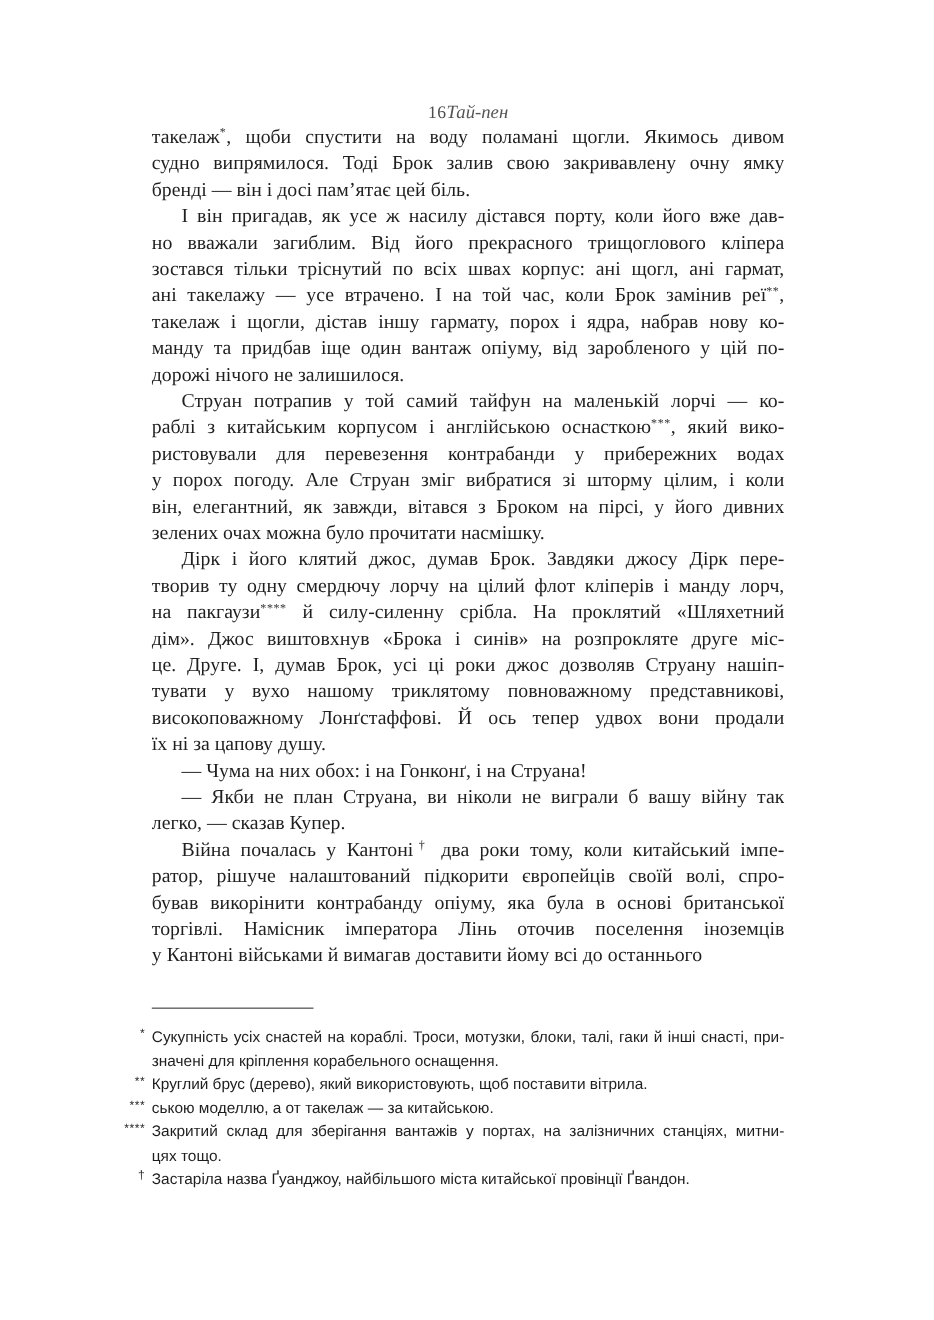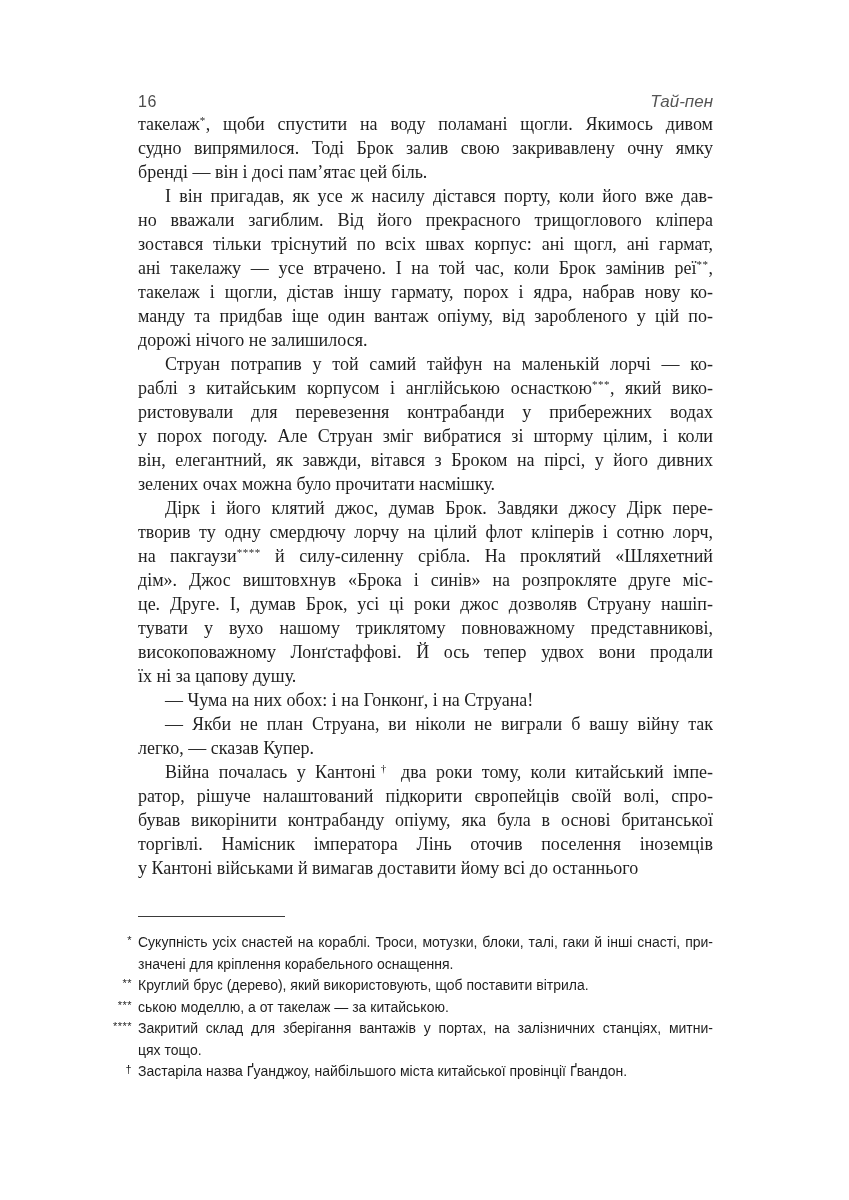--- a/index.html
+++ b/index.html
@@ -11,23 +11,23 @@
     overflow: hidden;
     font-family: "Liberation Serif", "DejaVu Serif", serif;
     color: #1f1f1f;
   }
   .page-header {
     position: absolute;
     top: 44px;
     left: 138px;
     width: 575px;
     display: flex;
-    justify-content: space-between;
+    justify-content: center;
     align-items: baseline;
-    font-family: Liberation Sans, sans-serif;
+    font-family: Liberation Serif, serif;
   }
   .page-number {
     font-size: 16px;
     color: #4d4d4d;
     letter-spacing: 0.5px;
   }
   .running-title {
     font-size: 17px;
     font-style: italic;
     color: #555555;
@@ -126,21 +126,21 @@
       <div class="para indent">
         <div class="line">Струан потрапив у той самий тайфун на маленькій лорчі — ко-</div>
         <div class="line">раблі з китайським корпусом і англійською оснасткою<sup>***</sup>, який вико-</div>
         <div class="line">ристовували для перевезення контрабанди у прибережних водах</div>
         <div class="line">у порох погоду. Але Струан зміг вибратися зі шторму цілим, і коли</div>
         <div class="line">він, елегантний, як завжди, вітався з Броком на пірсі, у його дивних</div>
         <div class="line last">зелених очах можна було прочитати насмішку.</div>
       </div>
       <div class="para indent">
         <div class="line">Дірк і його клятий джос, думав Брок. Завдяки джосу Дірк пере-</div>
-        <div class="line">творив ту одну смердючу лорчу на цілий флот кліперів і сотню лорч,</div>
+        <div class="line">творив ту одну смердючу лорчу на цілий флот кліперів і манду лорч,</div>
         <div class="line">на пакгаузи<sup>****</sup> й силу-силенну срібла. На проклятий «Шляхетний</div>
         <div class="line">дім». Джос виштовхнув «Брока і синів» на розпрокляте друге міс-</div>
         <div class="line">це. Друге. І, думав Брок, усі ці роки джос дозволяв Струану нашіп-</div>
         <div class="line">тувати у вухо нашому триклятому повноважному представникові,</div>
         <div class="line">високоповажному Лонґстаффові. Й ось тепер удвох вони продали</div>
         <div class="line last">їх ні за цапову душу.</div>
       </div>
       <div class="para indent">
         <div class="line last">— Чума на них обох: і на Гонконґ, і на Струана!</div>
       </div>

